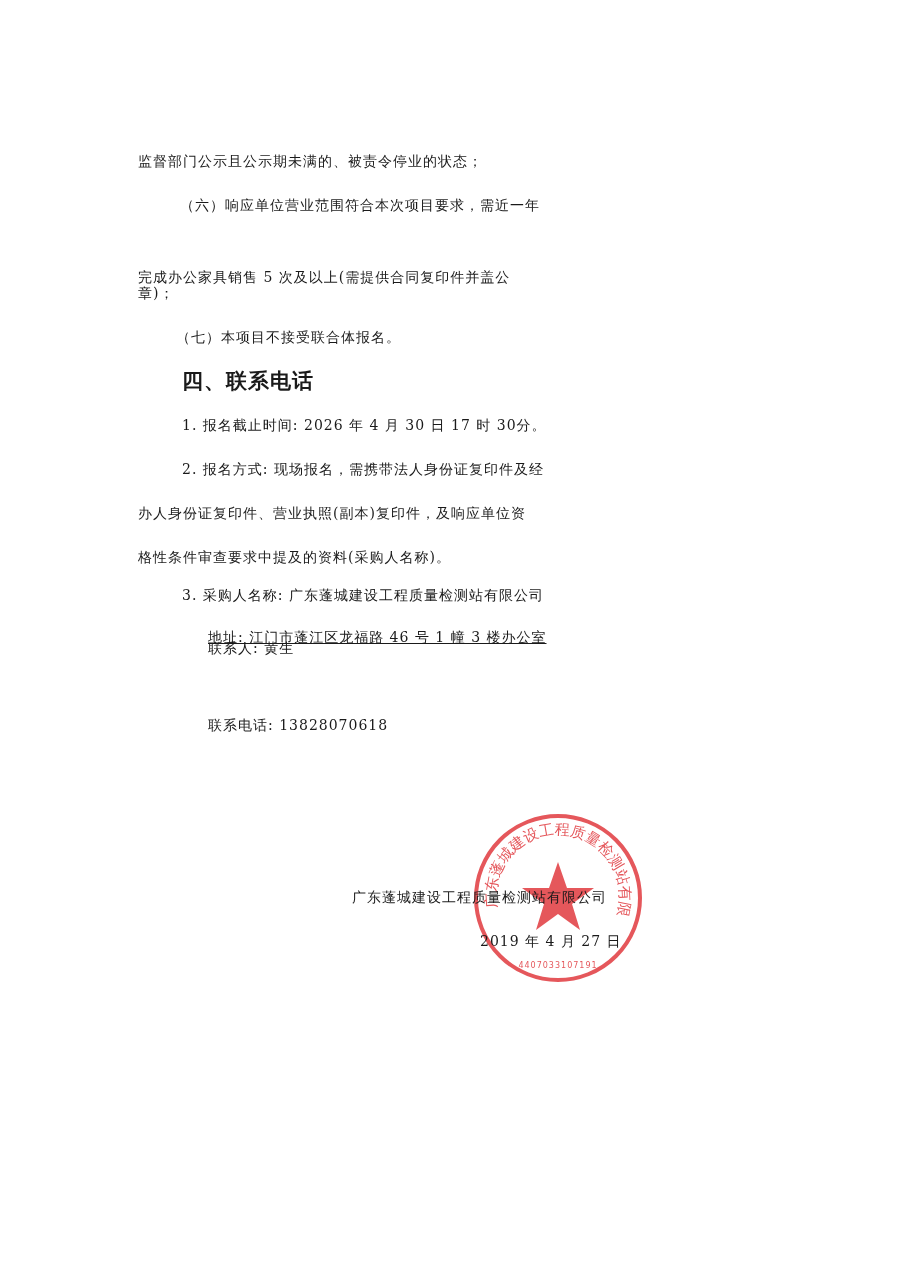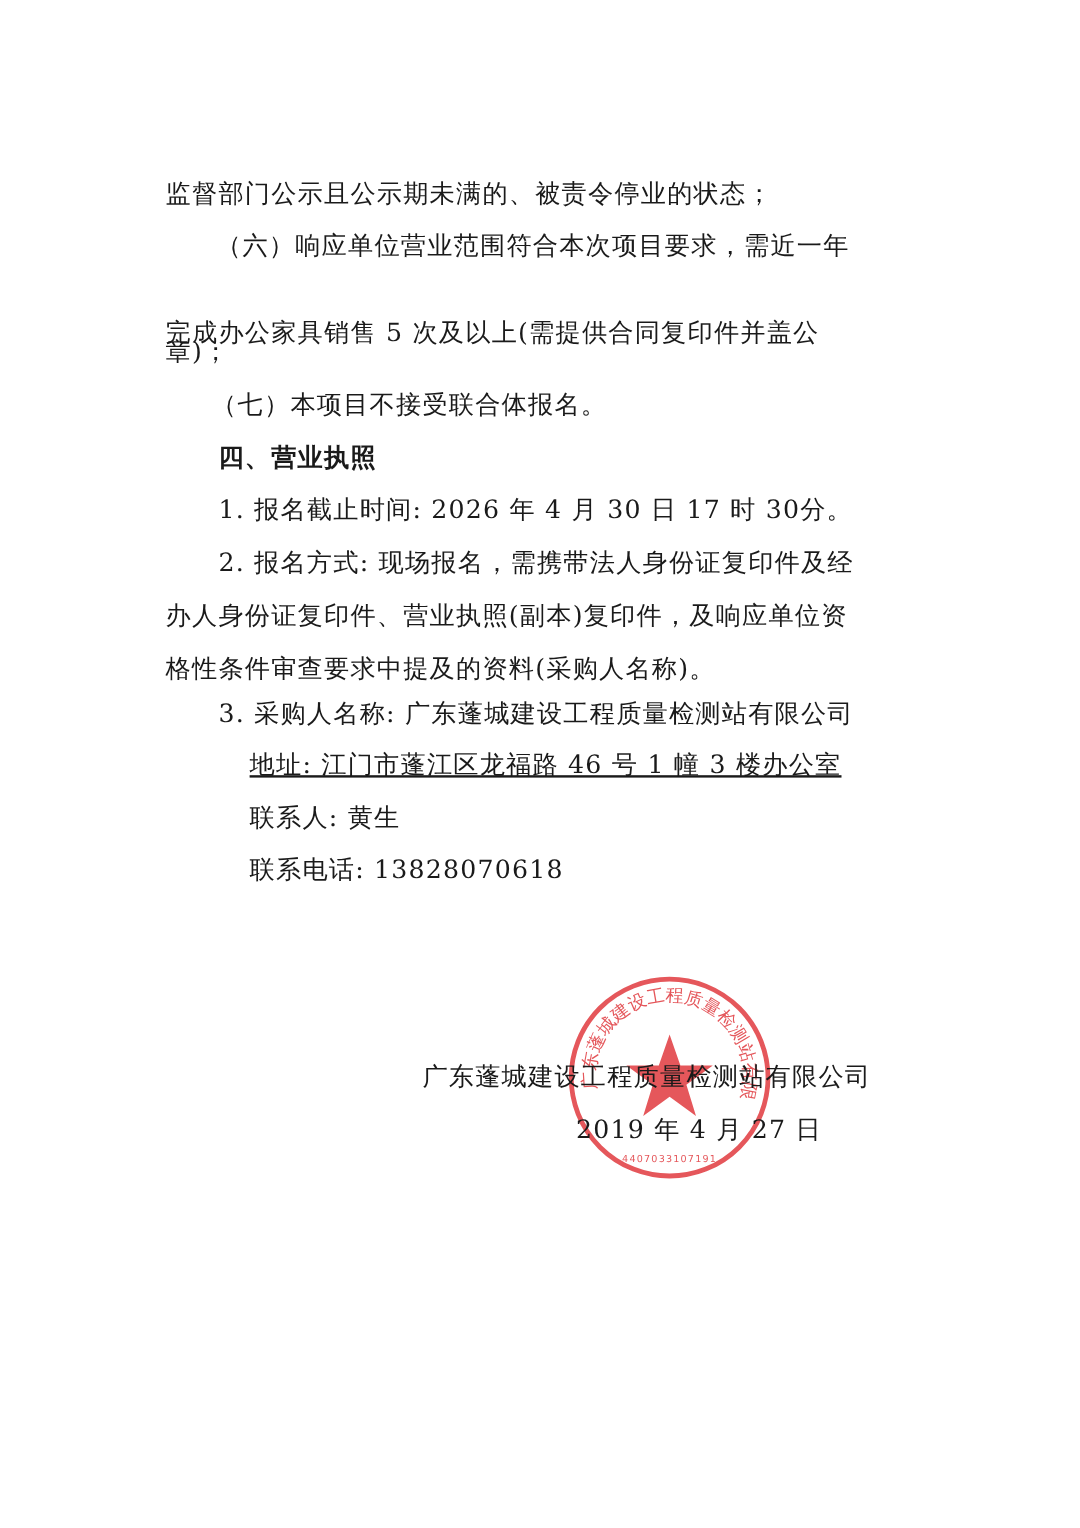--- a/index.html
+++ b/index.html
@@ -1,38 +1,38 @@
 <!DOCTYPE html>
 <html><head>
 <meta charset="utf-8">
 <style>
   html, body { margin:0; padding:0; background:#ffffff; }
   body { width:900px; height:1273px; position:relative; overflow:hidden;
          font-family: "DejaVu Serif", "Liberation Serif", serif; color:#1a1a1a; }
-  .line { position:absolute; font-size:21px; line-height:30px; white-space:nowrap; letter-spacing:1px; }
+  .line { position:absolute; font-size:14px; line-height:30px; white-space:nowrap; letter-spacing:1px; }
   .heading { font-family: "DejaVu Sans", "Liberation Sans", sans-serif; font-weight:bold; font-size:21px; }
   .seal { position:absolute; left:472px; top:812px; width:172px; height:172px; }
 </style>
 </head>
 <body>
 
 <div>
   <div class="line" style="left:138px;top:146px;">监督部门公示且公示期未满的、被责令停业的状态；</div>
   <div class="line" style="left:180px;top:190px;">（六）响应单位营业范围符合本次项目要求，需近一年</div>
   <div class="line" style="left:138px;top:234px;margin-top:28px;">完成办公家具销售 5 次及以上(需提供合同复印件并盖公</div>
   <div class="line" style="left:138px;top:278px;">章)；</div>
   <div class="line" style="left:176px;top:322px;">（七）本项目不接受联合体报名。</div>
-  <div class="line heading" style="left:182px;top:366px;">四、营业执照</div>
+  <div class="line heading" style="left:182px;top:366px;">四、联系电话</div>
   <div class="line" style="left:182px;top:410px;">1. 报名截止时间: 2026 年 4 月 30 日 17 时 30分。</div>
   <div class="line" style="left:182px;top:454px;">2. 报名方式: 现场报名，需携带法人身份证复印件及经</div>
   <div class="line" style="left:138px;top:498px;">办人身份证复印件、营业执照(副本)复印件，及响应单位资</div>
   <div class="line" style="left:138px;top:542px;">格性条件审查要求中提及的资料(采购人名称)。</div>
   <div class="line" style="left:182px;top:580px;">3. 采购人名称: 广东蓬城建设工程质量检测站有限公司</div>
   <div class="line" style="left:208px;top:622px;text-decoration:underline;">地址: 江门市蓬江区龙福路 46 号 1 幢 3 楼办公室</div>
-  <div class="line" style="left:208px;top:666px;">联系人:  黄生</div>
+  <div class="line" style="left:208px;top:633px;">联系人:  黄生</div>
   <div class="line" style="left:208px;top:710px;">联系电话:  13828070618</div>
 
   <svg class="seal" viewBox="0 0 172 172">
     <defs>
       <path id="arc" d="M 26,100 A 62,62 0 1,1 146,100"></path>
     </defs>
     <circle cx="86" cy="86" r="82" fill="none" stroke="#e0393e" stroke-width="4" opacity="0.85"></circle>
     <text font-size="15" fill="#e0393e" opacity="0.85" font-family="DejaVu Sans, sans-serif">
       <textPath href="#arc" startOffset="2%">广东蓬城建设工程质量检测站有限公司</textPath>
     </text>

